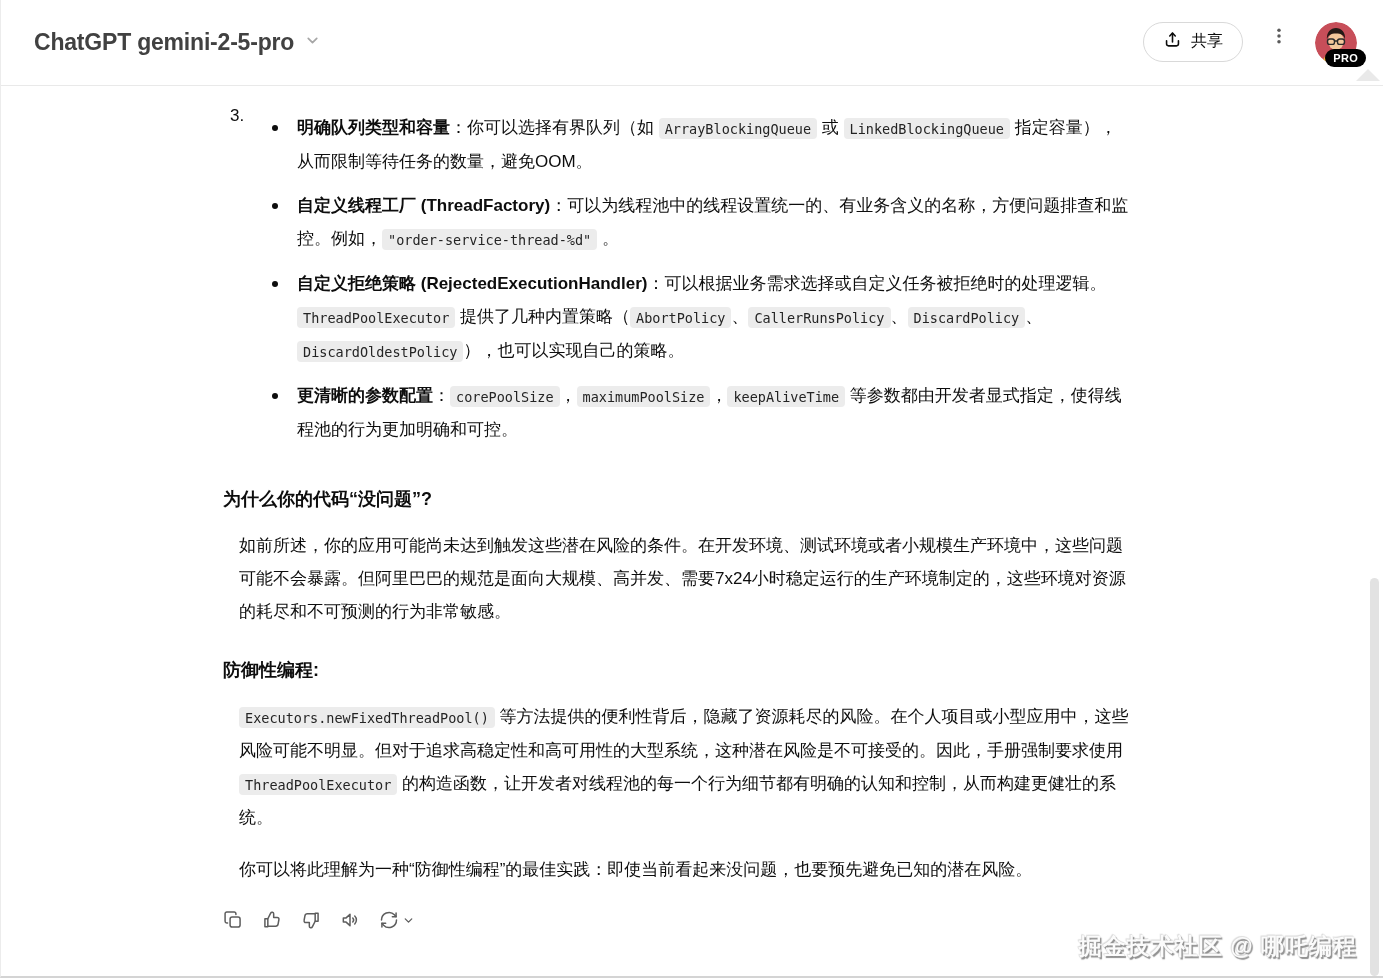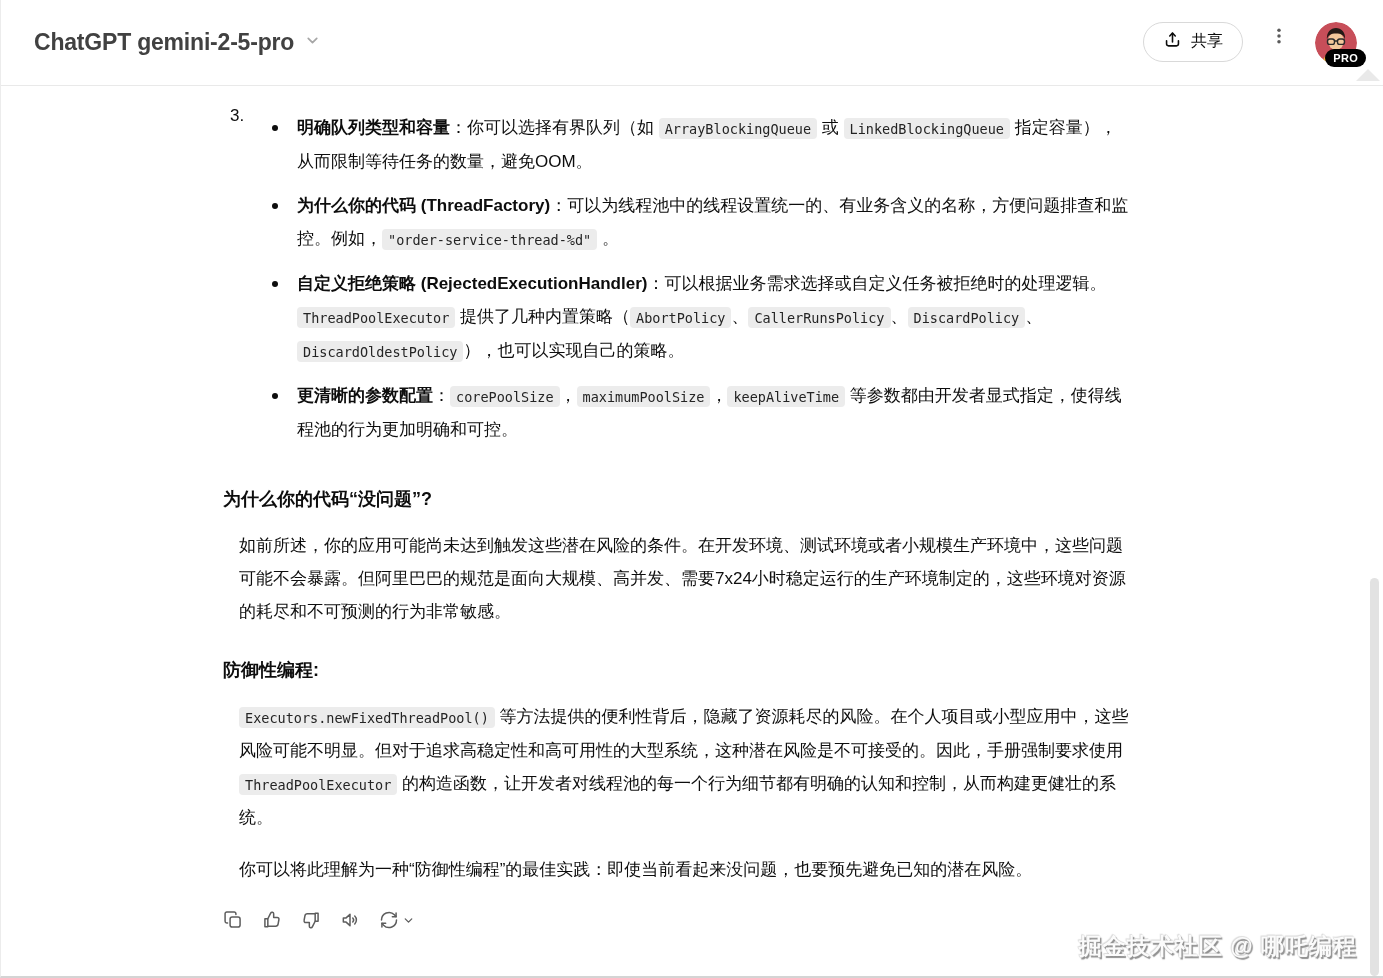--- a/index.html
+++ b/index.html
@@ -134,21 +134,21 @@
     </div>
   </div>
 </header>
 
 <main class="content" id="content">
     <div class="num-item">
       <div class="num-marker">3.</div>
       <div class="num-body">
         <ul class="bullets">
           <li><strong>明确队列类型和容量</strong><span>：你可以选择有界队列（如 </span><code class="inline">ArrayBlockingQueue</code><span> 或 </span><code class="inline">LinkedBlockingQueue</code><span> 指定容量），从而限制等待任务的数量，避免OOM。</span></li>
-          <li><strong>为什么你的代码 (ThreadFactory)</strong><span>：可以为线程池中的线程设置统一的、有业务含义的名称，方便问题排查和监控。例如，</span><code class="inline">"order-service-thread-%d"</code><span> 。</span></li>
+          <li><strong>自定义线程工厂 (ThreadFactory)</strong><span>：可以为线程池中的线程设置统一的、有业务含义的名称，方便问题排查和监控。例如，</span><code class="inline">"order-service-thread-%d"</code><span> 。</span></li>
           <li><strong>自定义拒绝策略 (RejectedExecutionHandler)</strong><span>：可以根据业务需求选择或自定义任务被拒绝时的处理逻辑。</span><code class="inline">ThreadPoolExecutor</code><span> 提供了几种内置策略（</span><code class="inline">AbortPolicy</code><span>、</span><code class="inline">CallerRunsPolicy</code><span>、</span><code class="inline">DiscardPolicy</code><span>、</span><code class="inline">DiscardOldestPolicy</code><span>），也可以实现自己的策略。</span></li>
           <li><strong>更清晰的参数配置</strong><span>：</span><code class="inline">corePoolSize</code><span>，</span><code class="inline">maximumPoolSize</code><span>，</span><code class="inline">keepAliveTime</code><span> 等参数都由开发者显式指定，使得线程池的行为更加明确和可控。</span></li>
         </ul>
       </div>
     </div>
     <h3 class="heading">为什么你的代码“没问题”?</h3>
     <p class="para"><span>如前所述，你的应用可能尚未达到触发这些潜在风险的条件。在开发环境、测试环境或者小规模生产环境中，这些问题可能不会暴露。但阿里巴巴的规范是面向大规模、高并发、需要7x24小时稳定运行的生产环境制定的，这些环境对资源的耗尽和不可预测的行为非常敏感。</span></p>
     <h3 class="heading">防御性编程:</h3>
     <p class="para"><code class="inline">Executors.newFixedThreadPool()</code><span> 等方法提供的便利性背后，隐藏了资源耗尽的风险。在个人项目或小型应用中，这些风险可能不明显。但对于追求高稳定性和高可用性的大型系统，这种潜在风险是不可接受的。因此，手册强制要求使用 </span><code class="inline">ThreadPoolExecutor</code><span> 的构造函数，让开发者对线程池的每一个行为细节都有明确的认知和控制，从而构建更健壮的系统。</span></p>
     <p class="para"><span>你可以将此理解为一种“防御性编程”的最佳实践：即使当前看起来没问题，也要预先避免已知的潜在风险。</span></p>

